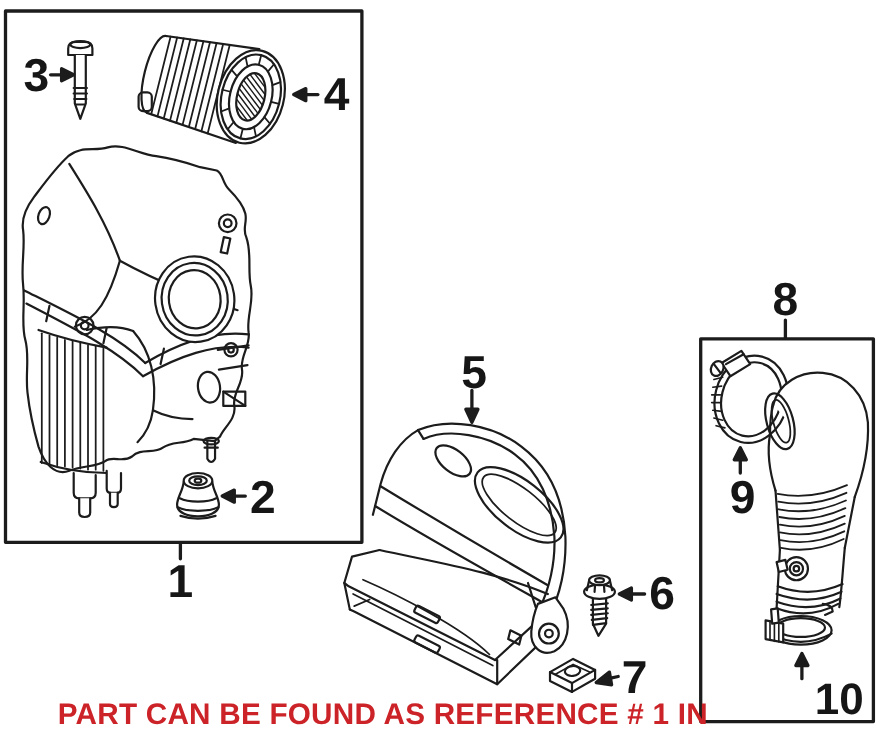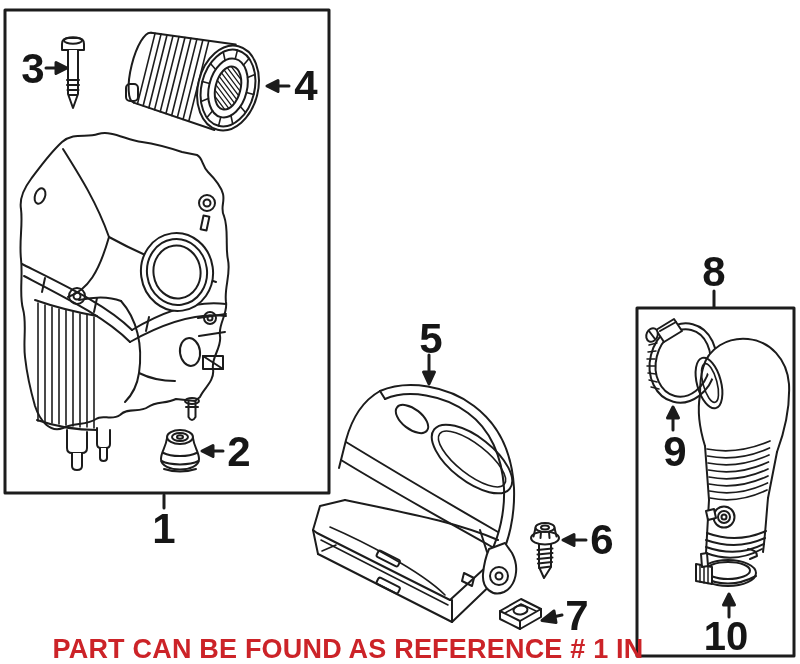--- a/index.html
+++ b/index.html
@@ -314,17 +314,17 @@
 
 <div class="callout" id="c1" style="left:164px;top:529px">1</div>
 <div class="callout" id="c2" style="left:239px;top:452px">2</div>
 <div class="callout" id="c3" style="left:33px;top:69px">3</div>
 <div class="callout" id="c4" style="left:306px;top:86px">4</div>
 <div class="callout" id="c5" style="left:431px;top:339px">5</div>
 <div class="callout" id="c6" style="left:602px;top:540px">6</div>
 <div class="callout" id="c7" style="left:577px;top:616px">7</div>
 <div class="callout" id="c8" style="left:714px;top:272px">8</div>
 <div class="callout" id="c9" style="left:675px;top:452px">9</div>
-<div class="callout" id="c10" style="left:726px;top:636px">10</div>
+<div class="callout" id="c10" style="left:763px;top:636px">10</div>
 
 <div class="caption">PART CAN BE FOUND AS REFERENCE # 1 IN ILLUSTRATION</div>
 
 </div>
 
 </body></html>

